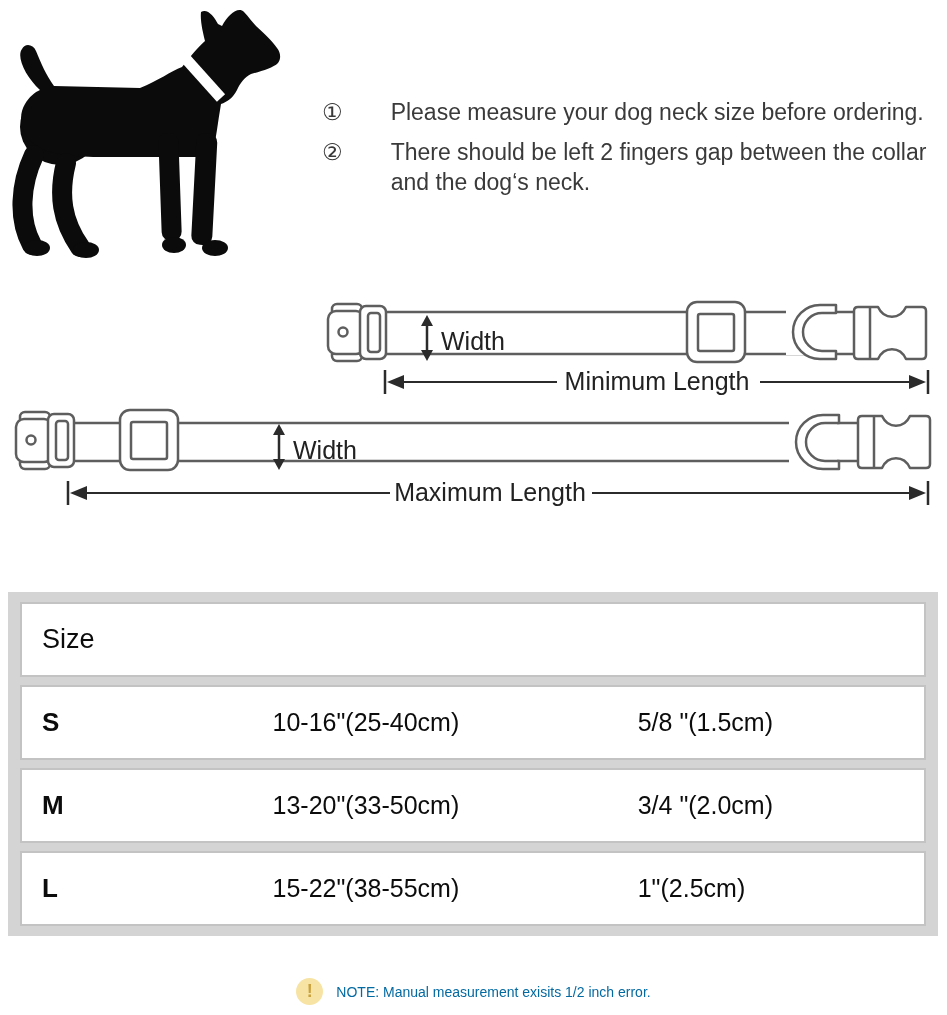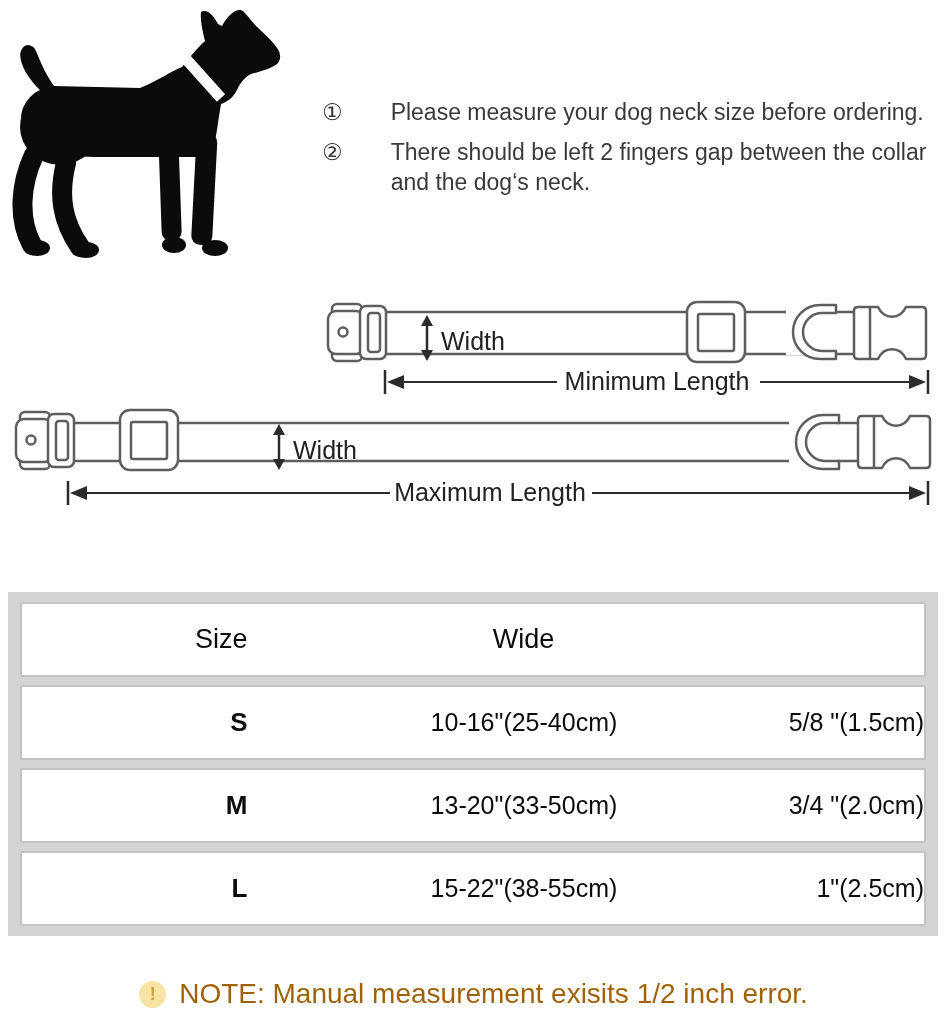--- a/index.html
+++ b/index.html
@@ -23,33 +23,33 @@
   .dimtick{stroke:#2b2b2b;stroke-width:2.5;}
   .dimhead{fill:#2b2b2b;stroke:none;}
   .dimtext{font-family:"Liberation Sans","DejaVu Sans",sans-serif;
     font-size:25px;fill:#222222;}
   
   .size-table{position:absolute;left:8px;top:592px;width:930px;height:344px;
     background:#d4d4d4;box-sizing:border-box;padding:10px 12px;
     display:flex;flex-direction:column;gap:8px;}
   .trow{background:#ffffff;border:2px solid #c3c3c3;flex:1 1 auto;
     display:flex;align-items:center;}
-  .cell{text-align:right;font-size:25px;color:#0c0c0c;}
+  .cell{text-align:left;font-size:25px;color:#0c0c0c;padding-left:20px;}
   .c1{width:25%;}
   .c2{width:41%;}
   .c3{width:34%;}
   .thead .cell{font-size:27px;}
   .sz{font-weight:bold;font-size:26px;}
   
   .note{position:absolute;left:0;top:978px;width:100%;
     display:flex;justify-content:center;align-items:center;gap:13px;}
   .note-icon{width:27px;height:27px;border-radius:50%;background:#f7e4a4;
     color:#c9a23f;font-weight:bold;font-size:18px;
     display:flex;align-items:center;justify-content:center;flex:0 0 auto;}
-  .note-text{font-size:28px;color:#a16207;}
+  .note-text{font-size:14px;color:#0369a1;}
 </style>
 </head>
 <body>
 
 <svg class="dog-svg" viewBox="0 0 285 265" aria-hidden="true">
   <g>
 
     <ellipse class="dogfill" cx="52" cy="122" rx="40" ry="38"></ellipse>
 
     <path class="dogfill" d="
@@ -165,21 +165,20 @@
       <text class="dimtext" x="490" y="211" text-anchor="middle">Maximum Length</text>
       <line class="dimline" x1="592" y1="203" x2="911" y2="203"></line>
       <polygon class="dimhead" points="926,203 909,196 909,210"></polygon>
     </g>
   </g>
 </svg>
 
 <div class="size-table">
   <div class="trow thead">
     <div class="cell c1">Size</div>
-    <div class="cell c3">Wide</div>
   </div>
   <div class="trow">
     <div class="cell c1 sz">S</div>
     <div class="cell c2">10-16"(25-40cm)</div>
     <div class="cell c3">5/8 "(1.5cm)</div>
   </div>
   <div class="trow">
     <div class="cell c1 sz">M</div>
     <div class="cell c2">13-20"(33-50cm)</div>
     <div class="cell c3">3/4 "(2.0cm)</div>

